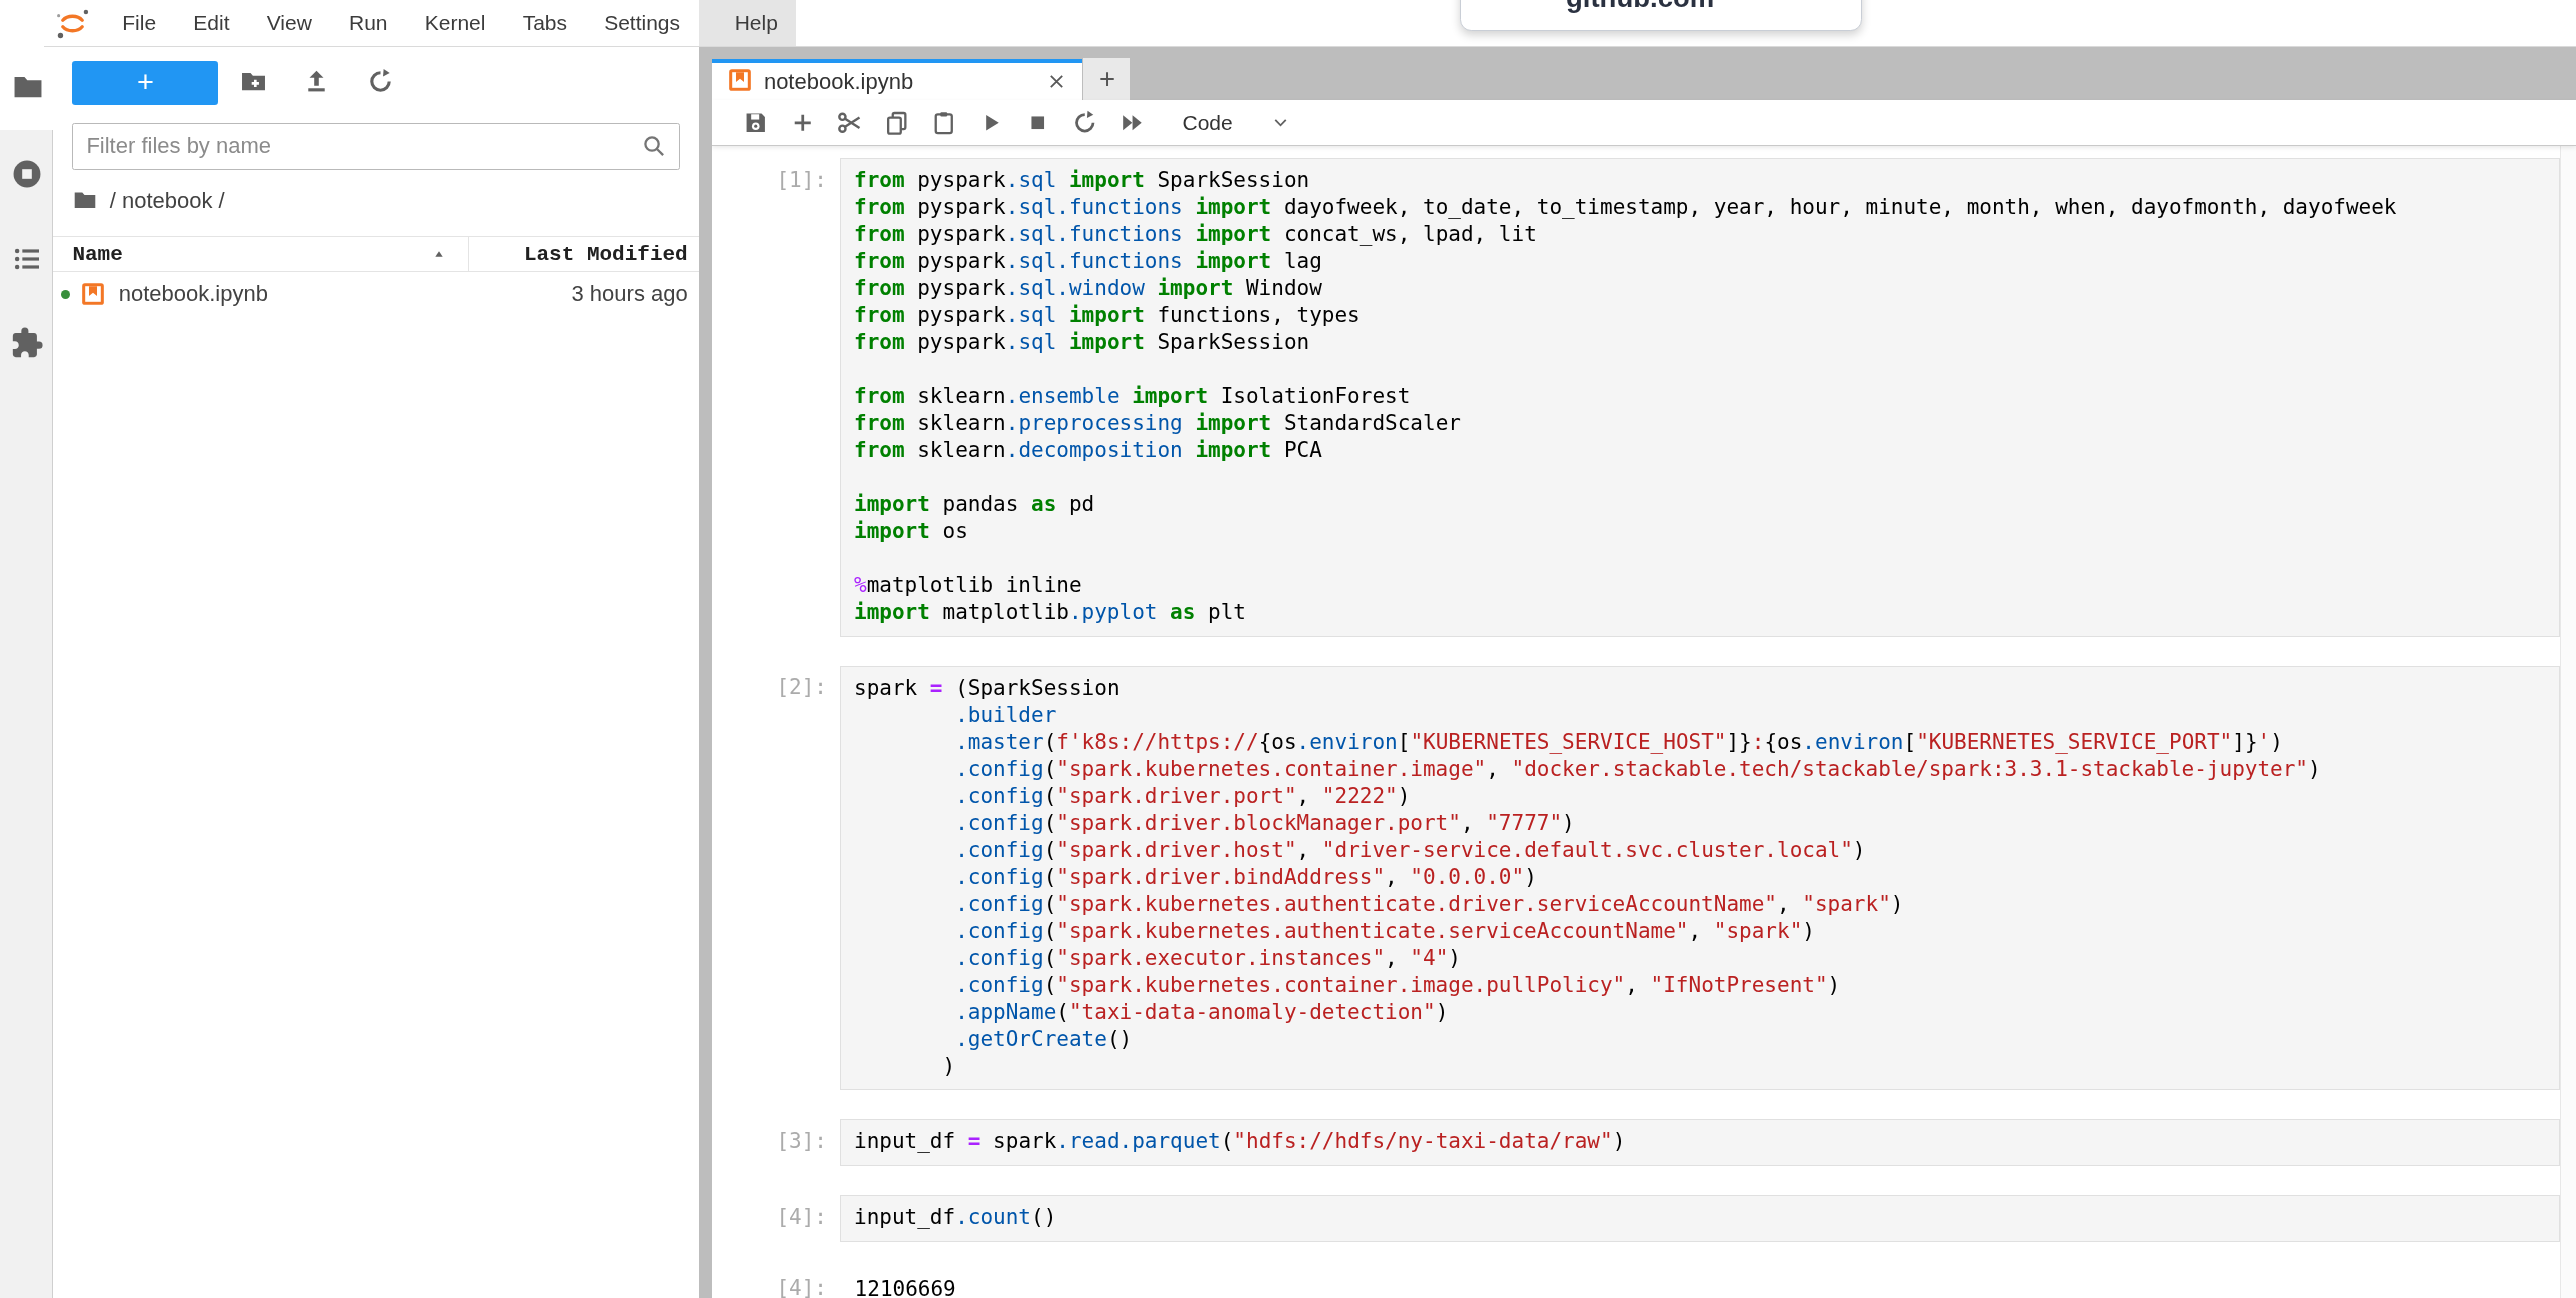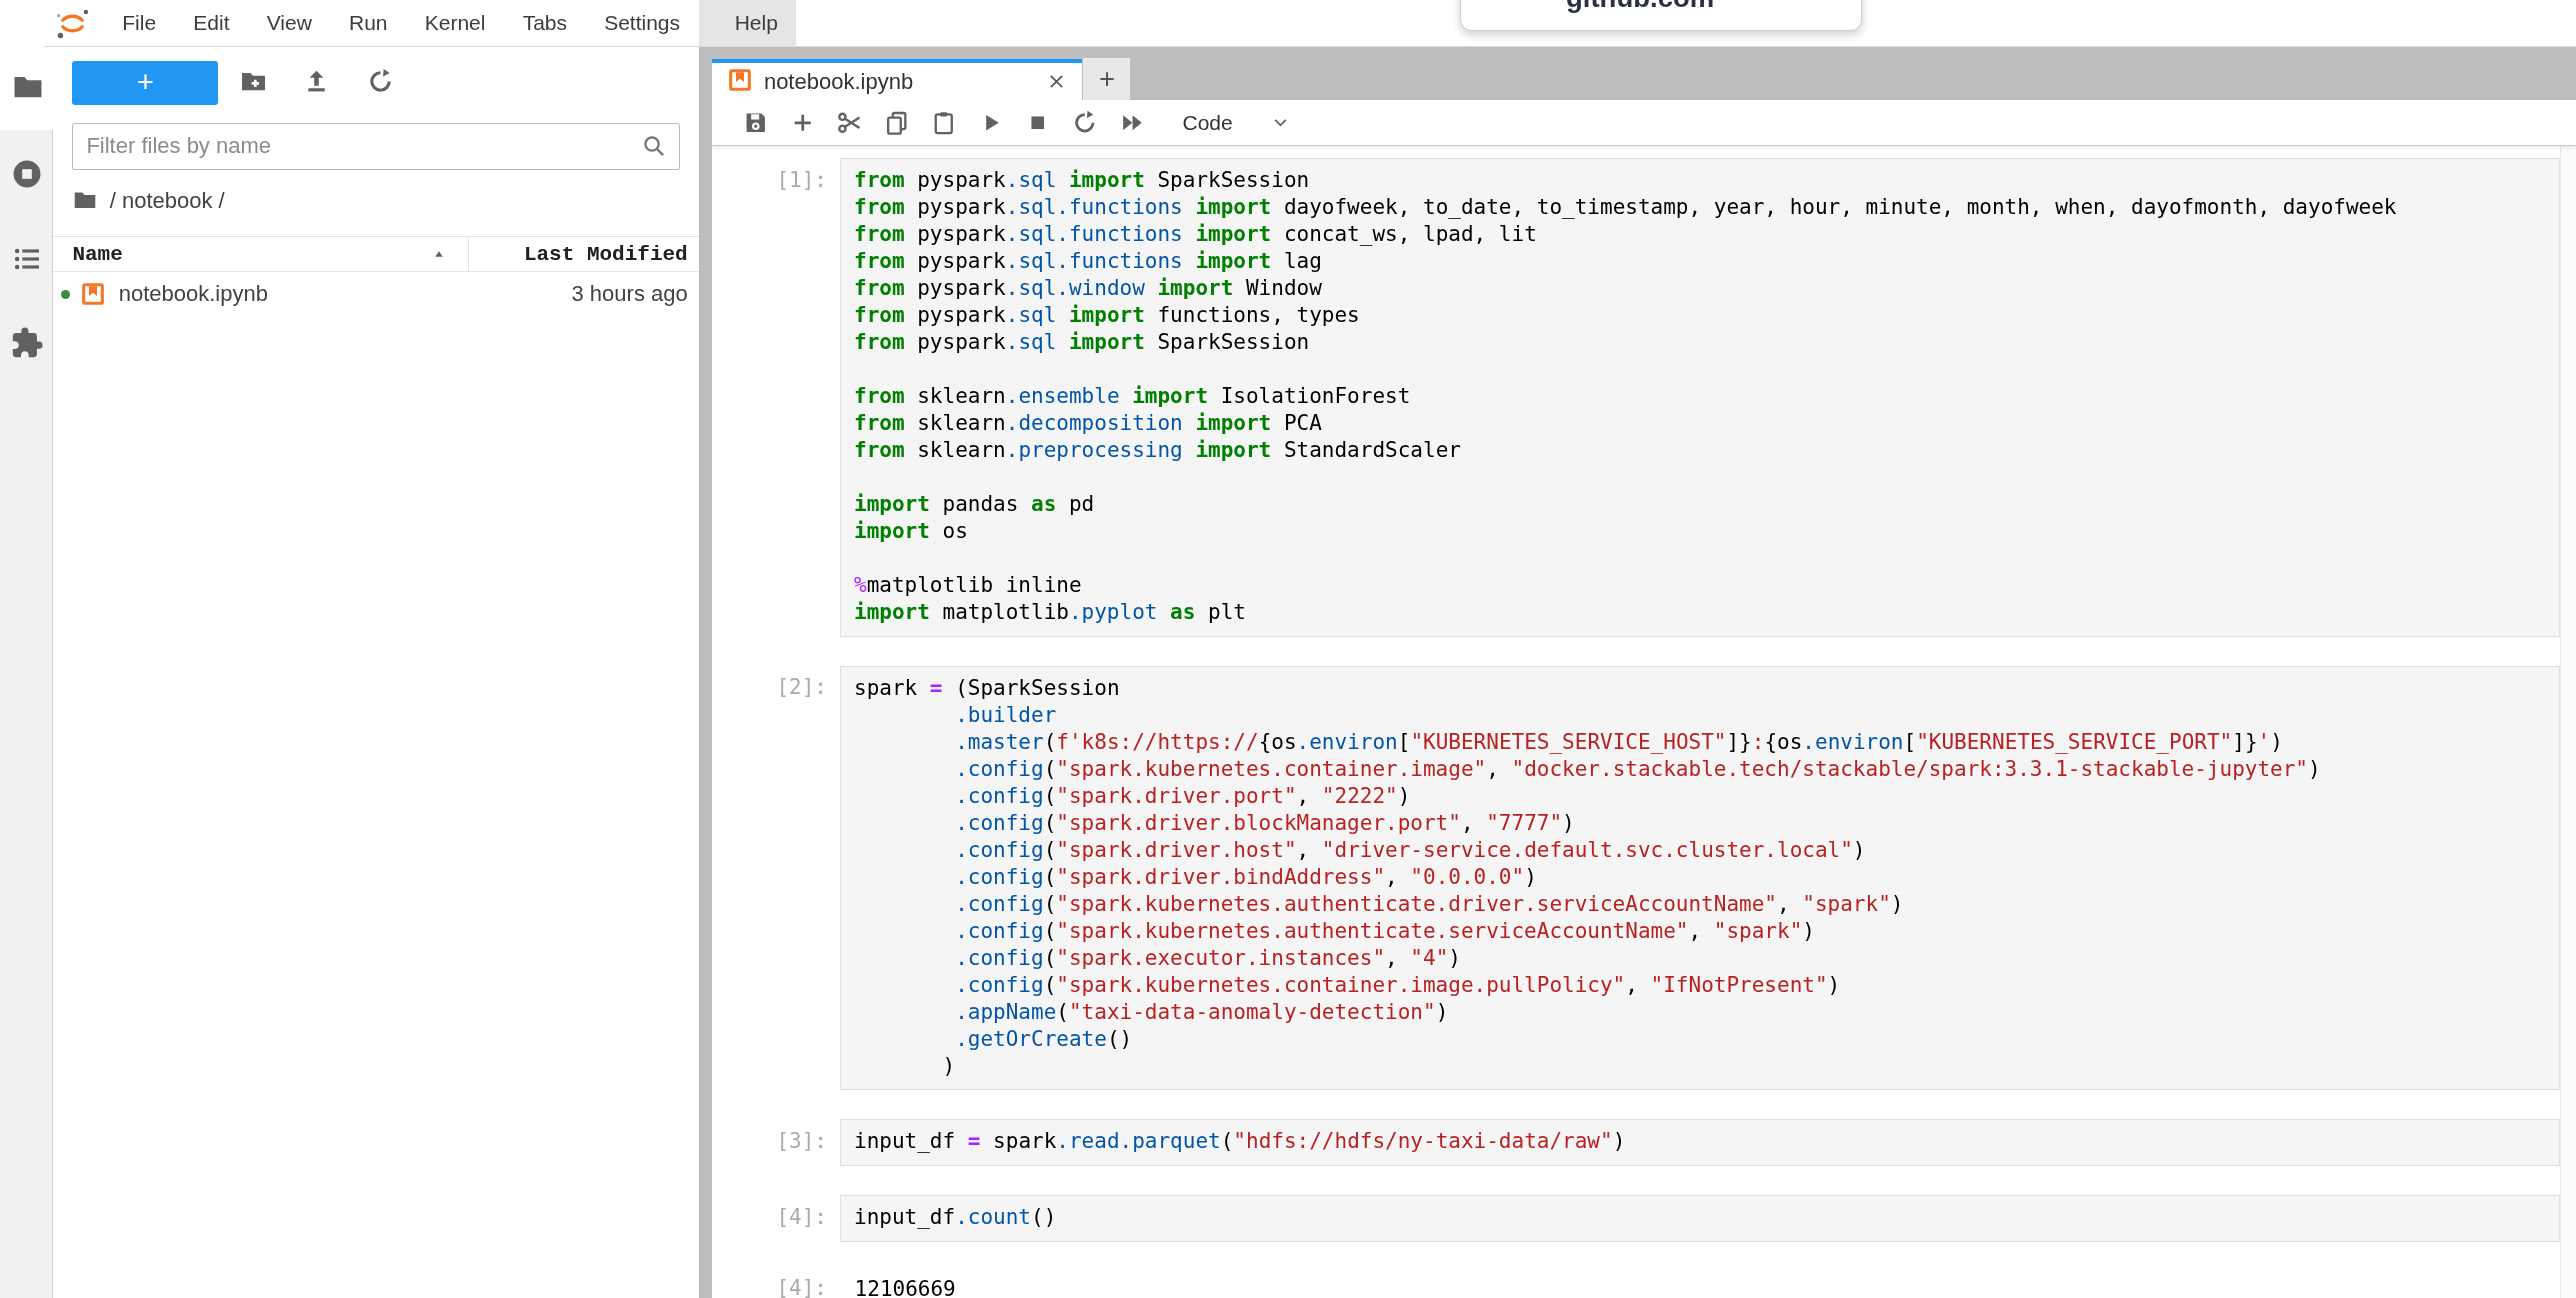--- a/index.html
+++ b/index.html
@@ -350,22 +350,22 @@
           <div class="editor">
             <div class="line"><span class="tok-k">from</span><span class="tok-t"> pyspark</span><span class="tok-p">.sql</span><span class="tok-t"> </span><span class="tok-k">import</span><span class="tok-t"> SparkSession</span></div>
             <div class="line"><span class="tok-k">from</span><span class="tok-t"> pyspark</span><span class="tok-p">.sql.functions</span><span class="tok-t"> </span><span class="tok-k">import</span><span class="tok-t"> dayofweek, to_date, to_timestamp, year, hour, minute, month, when, dayofmonth, dayofweek</span></div>
             <div class="line"><span class="tok-k">from</span><span class="tok-t"> pyspark</span><span class="tok-p">.sql.functions</span><span class="tok-t"> </span><span class="tok-k">import</span><span class="tok-t"> concat_ws, lpad, lit</span></div>
             <div class="line"><span class="tok-k">from</span><span class="tok-t"> pyspark</span><span class="tok-p">.sql.functions</span><span class="tok-t"> </span><span class="tok-k">import</span><span class="tok-t"> lag</span></div>
             <div class="line"><span class="tok-k">from</span><span class="tok-t"> pyspark</span><span class="tok-p">.sql.window</span><span class="tok-t"> </span><span class="tok-k">import</span><span class="tok-t"> Window</span></div>
             <div class="line"><span class="tok-k">from</span><span class="tok-t"> pyspark</span><span class="tok-p">.sql</span><span class="tok-t"> </span><span class="tok-k">import</span><span class="tok-t"> functions, types</span></div>
             <div class="line"><span class="tok-k">from</span><span class="tok-t"> pyspark</span><span class="tok-p">.sql</span><span class="tok-t"> </span><span class="tok-k">import</span><span class="tok-t"> SparkSession</span></div>
             <div class="line">&nbsp;</div>
             <div class="line"><span class="tok-k">from</span><span class="tok-t"> sklearn</span><span class="tok-p">.ensemble</span><span class="tok-t"> </span><span class="tok-k">import</span><span class="tok-t"> IsolationForest</span></div>
+            <div class="line"><span class="tok-k">from</span><span class="tok-t"> sklearn</span><span class="tok-p">.preprocessing</span><span class="tok-t"> </span><span class="tok-k">import</span><span class="tok-t"> StandardScaler</span></div>
             <div class="line"><span class="tok-k">from</span><span class="tok-t"> sklearn</span><span class="tok-p">.decomposition</span><span class="tok-t"> </span><span class="tok-k">import</span><span class="tok-t"> PCA</span></div>
-            <div class="line"><span class="tok-k">from</span><span class="tok-t"> sklearn</span><span class="tok-p">.preprocessing</span><span class="tok-t"> </span><span class="tok-k">import</span><span class="tok-t"> StandardScaler</span></div>
             <div class="line">&nbsp;</div>
             <div class="line"><span class="tok-k">import</span><span class="tok-t"> pandas </span><span class="tok-k">as</span><span class="tok-t"> pd</span></div>
             <div class="line"><span class="tok-k">import</span><span class="tok-t"> os</span></div>
             <div class="line">&nbsp;</div>
             <div class="line"><span class="tok-m">%</span><span class="tok-t">matplotlib inline</span></div>
             <div class="line"><span class="tok-k">import</span><span class="tok-t"> matplotlib</span><span class="tok-p">.pyplot</span><span class="tok-t"> </span><span class="tok-k">as</span><span class="tok-t"> plt</span></div>
           </div>
         </div>
         <div class="cell">
           <div class="prompt">[2]:</div>

